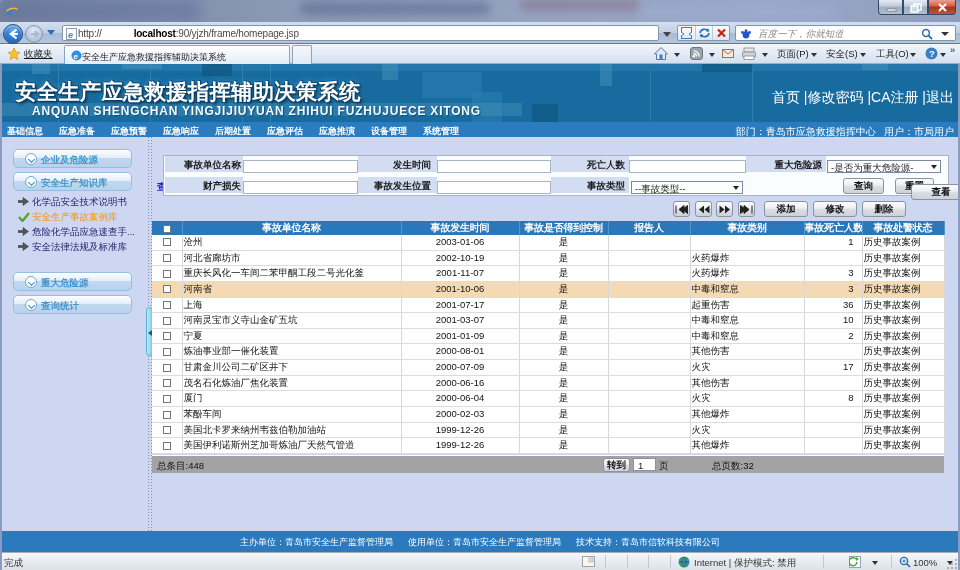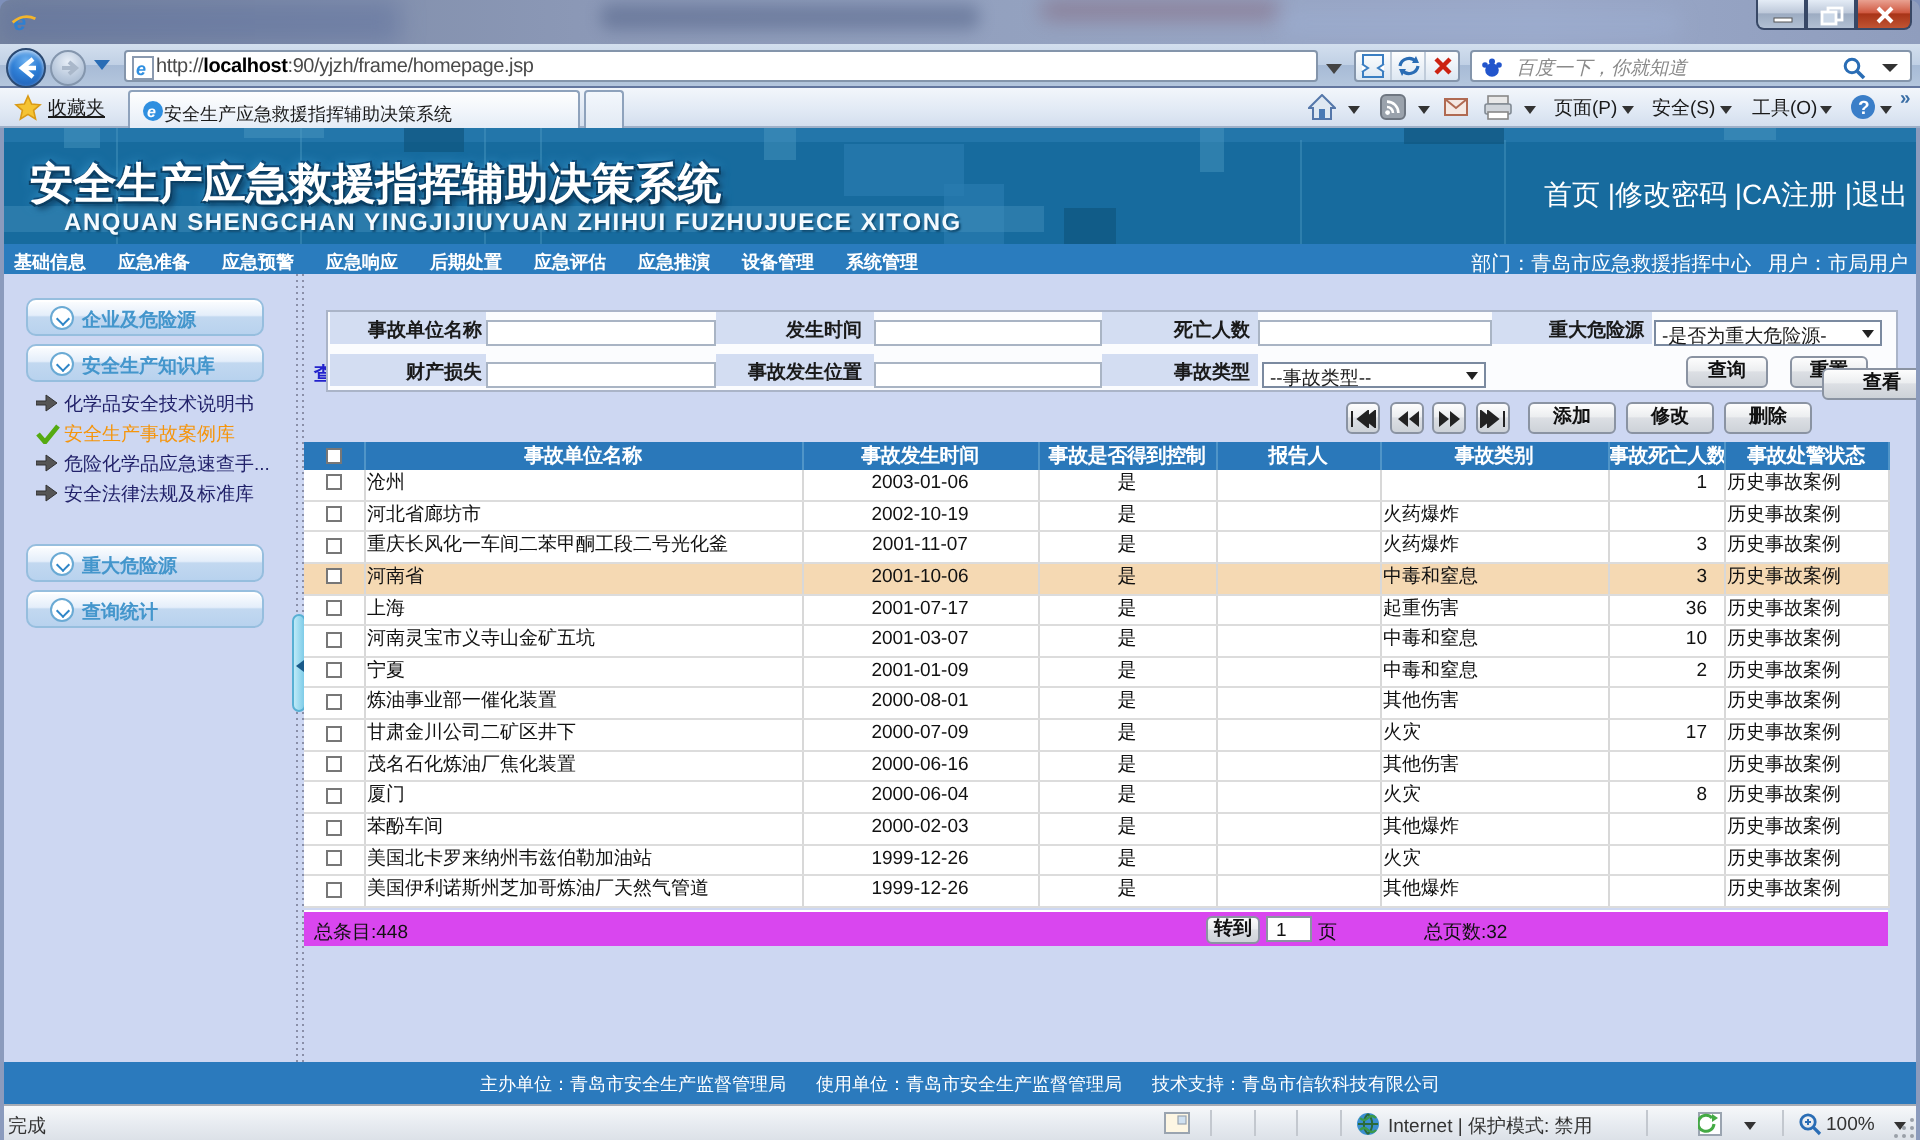--- a/index.html
+++ b/index.html
@@ -34,21 +34,21 @@
 #backbtn { left:3px; top:2px; width:20px; height:20px; border-radius:50%;
   background:radial-gradient(circle at 50% 30%,#6db1f0 0%,#2f7fd6 45%,#1a56ad 100%);
   border:1px solid #2c4a72; box-shadow:inset 0 1px 2px rgba(255,255,255,.7); }
 #fwdbtn { left:25px; top:3px; width:18px; height:18px; border-radius:50%;
   background:radial-gradient(circle at 50% 30%,#e7eef7 0%,#bccbde 55%,#9fb2cb 100%);
   border:1px solid #8496ad; }
 #navdrop { left:47px; top:8px; width:0; height:0; border-left:4px solid transparent; border-right:4px solid transparent; border-top:5px solid #2a6db5; }
 #addrbar { left:62px; top:3px; width:597px; height:16px; background:#fff; border:1px solid #8495ab; border-radius:2px; }
 #addrbar .ieicon { left:3px; top:2px; }
 #addrtxt { left:15px; top:2px; font-size:10px; color:#4a4a4a; letter-spacing:-0.2px; white-space:nowrap; }
-#addrtxt b { color:#000; }
+#addrtxt b { color:#000;margin-left:32px; }
 #addrdrop { right:-13px; top:6px; width:0; height:0; border-left:4px solid transparent; border-right:4px solid transparent; border-top:5px solid #444; }
 #navbtns { left:677px; top:3px; width:53px; height:16px; background:linear-gradient(180deg,#fdfefe,#dde7f2); border:1px solid #8495ab; border-radius:2px; display:flex; }
 #navbtns .nb { width:17px; height:14px; position:relative; }
 #navbtns .nb + .nb { border-left:1px solid #c0ccda; }
 #searchbox { left:735px; top:3px; width:221px; height:16px; background:#fff; border:1px solid #8495ab; border-radius:2px; }
 #searchtxt { left:22px; top:2px; font-size:9.5px; color:#8a8a8a; font-style:italic; }
 #searchmag { right:22px; top:2px; }
 #searchdrop { right:6px; top:6px; width:0; height:0; border-left:4px solid transparent; border-right:4px solid transparent; border-top:4px solid #333; }
 
 
@@ -113,21 +113,21 @@
 
 
 #grid { position:absolute; left:150px; top:157px; width:792px; }
 #grid table { border-collapse:collapse; table-layout:fixed; width:792px; height:232px; font-size:9.5px; }
 #grid th { background:#2a78ba; color:#fff; font-weight:bold; font-size:10px; height:12px; border-right:1px solid #5095c8; padding:0; white-space:nowrap; overflow:hidden; letter-spacing:-0.2px; }
 #grid td { height:14.64px; line-height:14.64px; background:#fff; border-bottom:1px solid #dcdcdc; border-right:1px solid #d8d8d8; padding:0 1px; color:#111; overflow:hidden; white-space:nowrap; }
 #grid tr.hl td { background:#f5d9b3; }
 #grid .c { text-align:center; }
 #grid .r { text-align:right; padding-right:8px; }
 .cb { display:inline-block; width:8px; height:8px; border:1px solid #777; background:#fff; vertical-align:middle; }
-#pagerbar { position:absolute; left:150px; top:391px; width:792px; height:18px; background:#d946ef; border-top:1px solid #fff; }
+#pagerbar { position:absolute; left:150px; top:391px; width:792px; height:18px; background:#a3a3a3; border-top:1px solid #fff; }
 
 
 #pfoot { left:0; top:467px; width:956px; height:21px; background:#2b7abd; color:#fff; text-align:center; font-size:9px; }
 #statusbar { left:0; top:552px; width:960px; height:18px;
   background:linear-gradient(180deg,#f6f8fa 0%,#e8ecf1 50%,#dce1e8 100%);
   border-top:1px solid #a8adb5; color:#333; }
 .sep { position:absolute; top:2px; width:1px; height:13px; background:#c3c8cf; }
 #winframeL { left:0; top:64px; width:2px; height:506px; background:#8b9bbd; }
 #winframeR { left:958px; top:64px; width:2px; height:506px; background:#8b9bbd; }
 </style>

